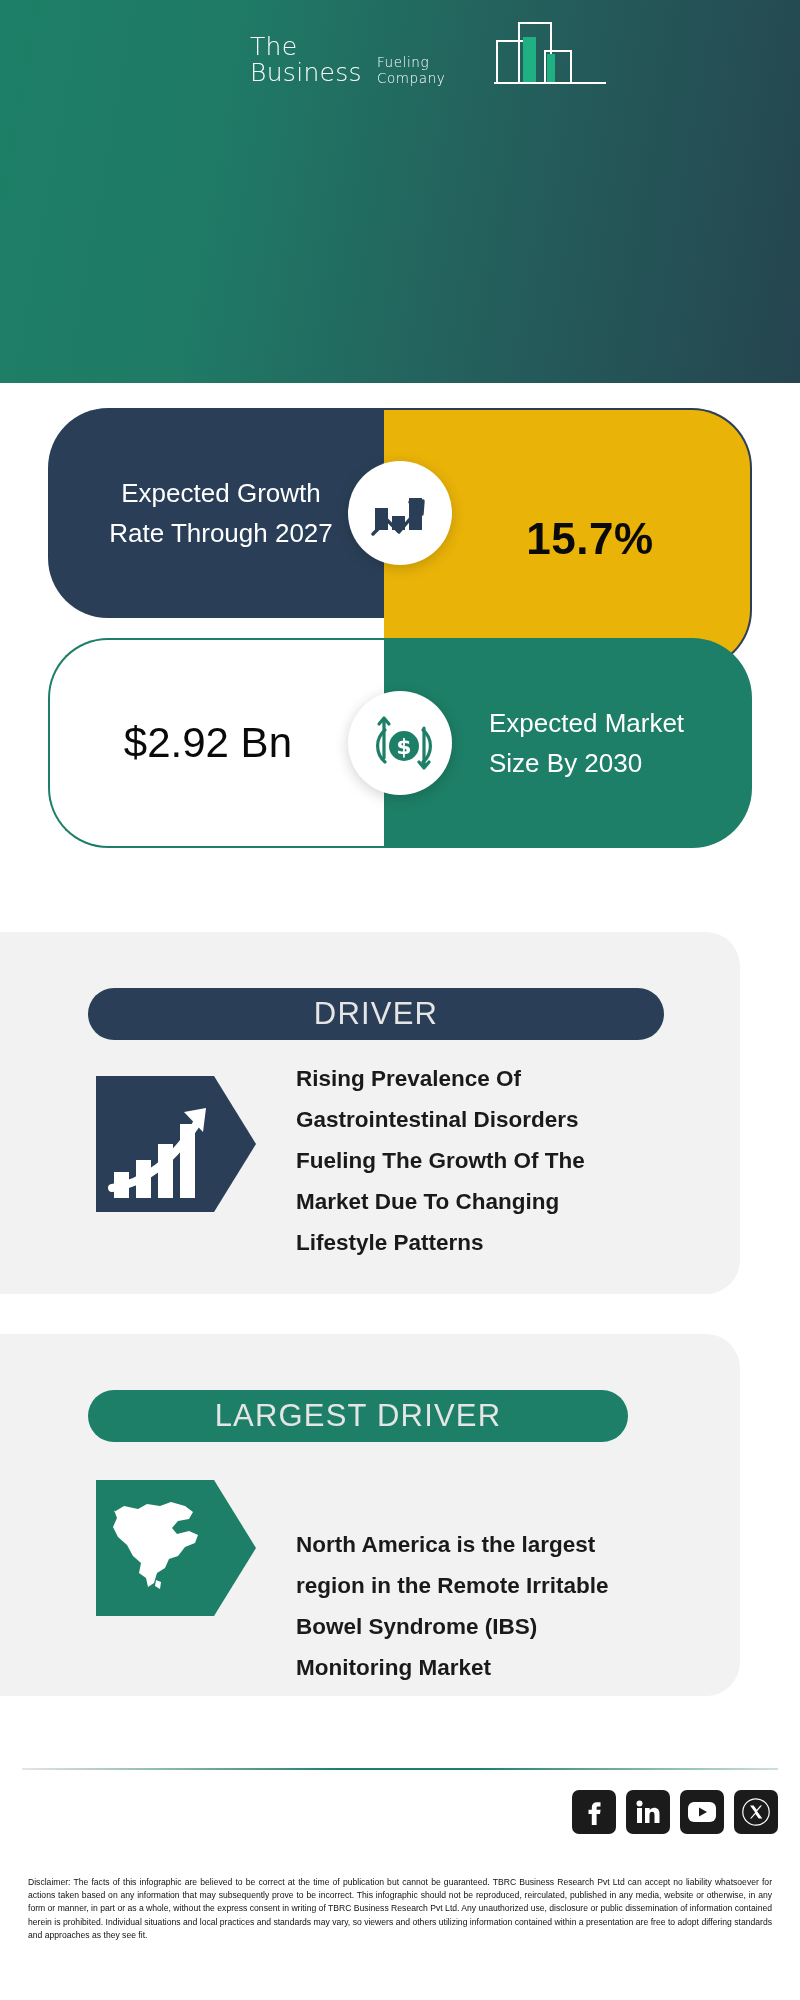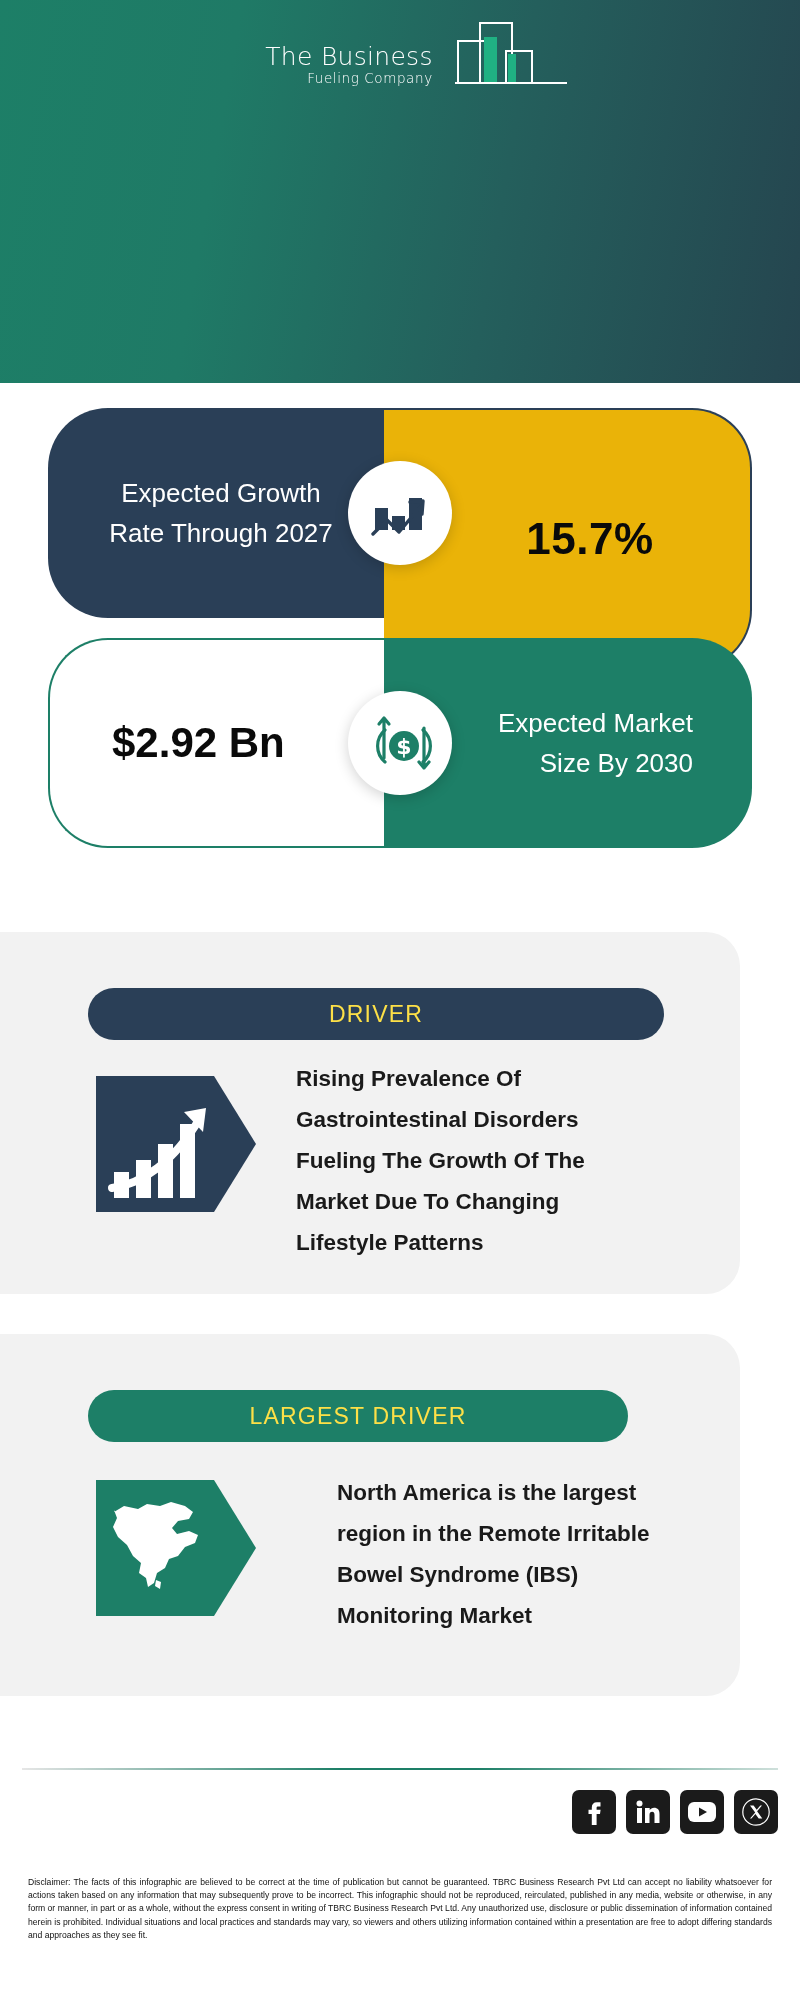--- a/index.html
+++ b/index.html
@@ -15,21 +15,21 @@
   .header {
     position:absolute; left:0; top:0; width:800px; height:383px;
     background:linear-gradient(100deg, #1d7f67 0%, #1f7a66 28%, #245f5c 62%, #25454f 100%);
     display:flex; flex-direction:column; align-items:center;
   }
   .logo-wrap {
     margin-top:18px;
     display:flex; align-items:flex-end; justify-content:center;
     height:72px; width:300px;
   }
-  .logo-text { display:flex; flex-direction:column; align-items:flex-end; padding-bottom:4px; }
+  .logo-text { display:flex; flex-direction:row; align-items:flex-end; padding-bottom:4px; }
   .logo-l1 {
     color:#ffffff; font-size:25px; letter-spacing:.3px; line-height:26px;
     font-family:"DejaVu Sans", sans-serif; font-weight:300;
   }
   .logo-l2 {
     color:#ffffff; font-size:13.5px; letter-spacing:.6px; line-height:16px;
     font-family:"DejaVu Sans", sans-serif; font-weight:300;
   }
   .logo-bars { position:relative; width:100px; height:68px; margin-left:2px; }
   .lb { position:absolute; border:2px solid #ffffff; border-bottom:none; box-sizing:border-box; }
@@ -74,30 +74,30 @@
   
   .card2 { top:638px; }
   .card-left-outline {
     position:absolute; left:0; top:0; width:336px; height:210px;
     border:2.5px solid #1d7f67; border-right:none;
     border-radius:60px 0 0 60px;
     background:#ffffff;
     display:flex; align-items:center; justify-content:center;
   }
   .card-left-outline .val {
-    color:#0a0a0a; font-size:42px; font-weight:bold; line-height:52px;
-    text-align:left; width:210px; padding-right:30px;
+    color:#0a0a0a; font-size:42px; font-weight:normal; line-height:52px;
+    text-align:right; width:210px; padding-right:30px;
   }
   .card-right-green {
     position:absolute; left:336px; top:0; width:368px; height:210px;
     background:#1d7f67; border-radius:0 60px 60px 0;
     display:flex; align-items:center; justify-content:center;
   }
   .card-right-green .lbl {
-    color:#ffffff; font-size:26px; line-height:40px; text-align:right;
+    color:#ffffff; font-size:26px; line-height:40px; text-align:left;
     width:250px; padding-left:46px;
   }
 
   
   .circ {
     position:absolute; left:50%; top:50%;
     transform:translate(-50%,-50%);
     width:104px; height:104px; border-radius:50%;
     background:#ffffff;
     box-shadow:0 3px 14px rgba(0,0,0,.18);
@@ -115,35 +115,35 @@
   .panel-region { top:1334px; height:362px; }
 
   .pill {
     position:absolute; left:88px; height:52px;
     border-radius:26px;
     display:flex; align-items:center; justify-content:center;
   }
   .pill-driver { top:988px; width:576px; background:#2a3f57; }
   .pill-region { top:1390px; width:540px; background:#1d7f67; }
   .pill span {
-    color:#fde047; font-size:23px; letter-spacing:1.2px; font-weight:400;
+    color:#e5e5e5; font-size:31px; letter-spacing:1.2px; font-weight:400;
   }
 
   .badge {
     position:absolute; left:96px; width:166px; height:152px;
   }
   .badge-driver { top:1068px; }
   .badge-region { top:1472px; }
 
   .sec-text {
     position:absolute; left:296px; width:356px;
     font-size:22.5px; line-height:41px; color:#1a1a1a;font-weight:bold;
   }
   .txt-driver { top:1058px; }
-  .txt-region { top:1472px;margin-left:41px; }
+  .txt-region { top:1524px; }
 
   
   .foot-rule {
     position:absolute; left:22px; top:1768px; width:756px; height:2px;
     background:linear-gradient(90deg,#e6e6e6 0%,#1d7f67 42%,#1d7f67 60%,#cfe0db 100%);
   }
   .foot-src {
     position:absolute; left:22px; top:1796px; width:430px;
     font-size:13px; line-height:22px; color:#222222;
   }

